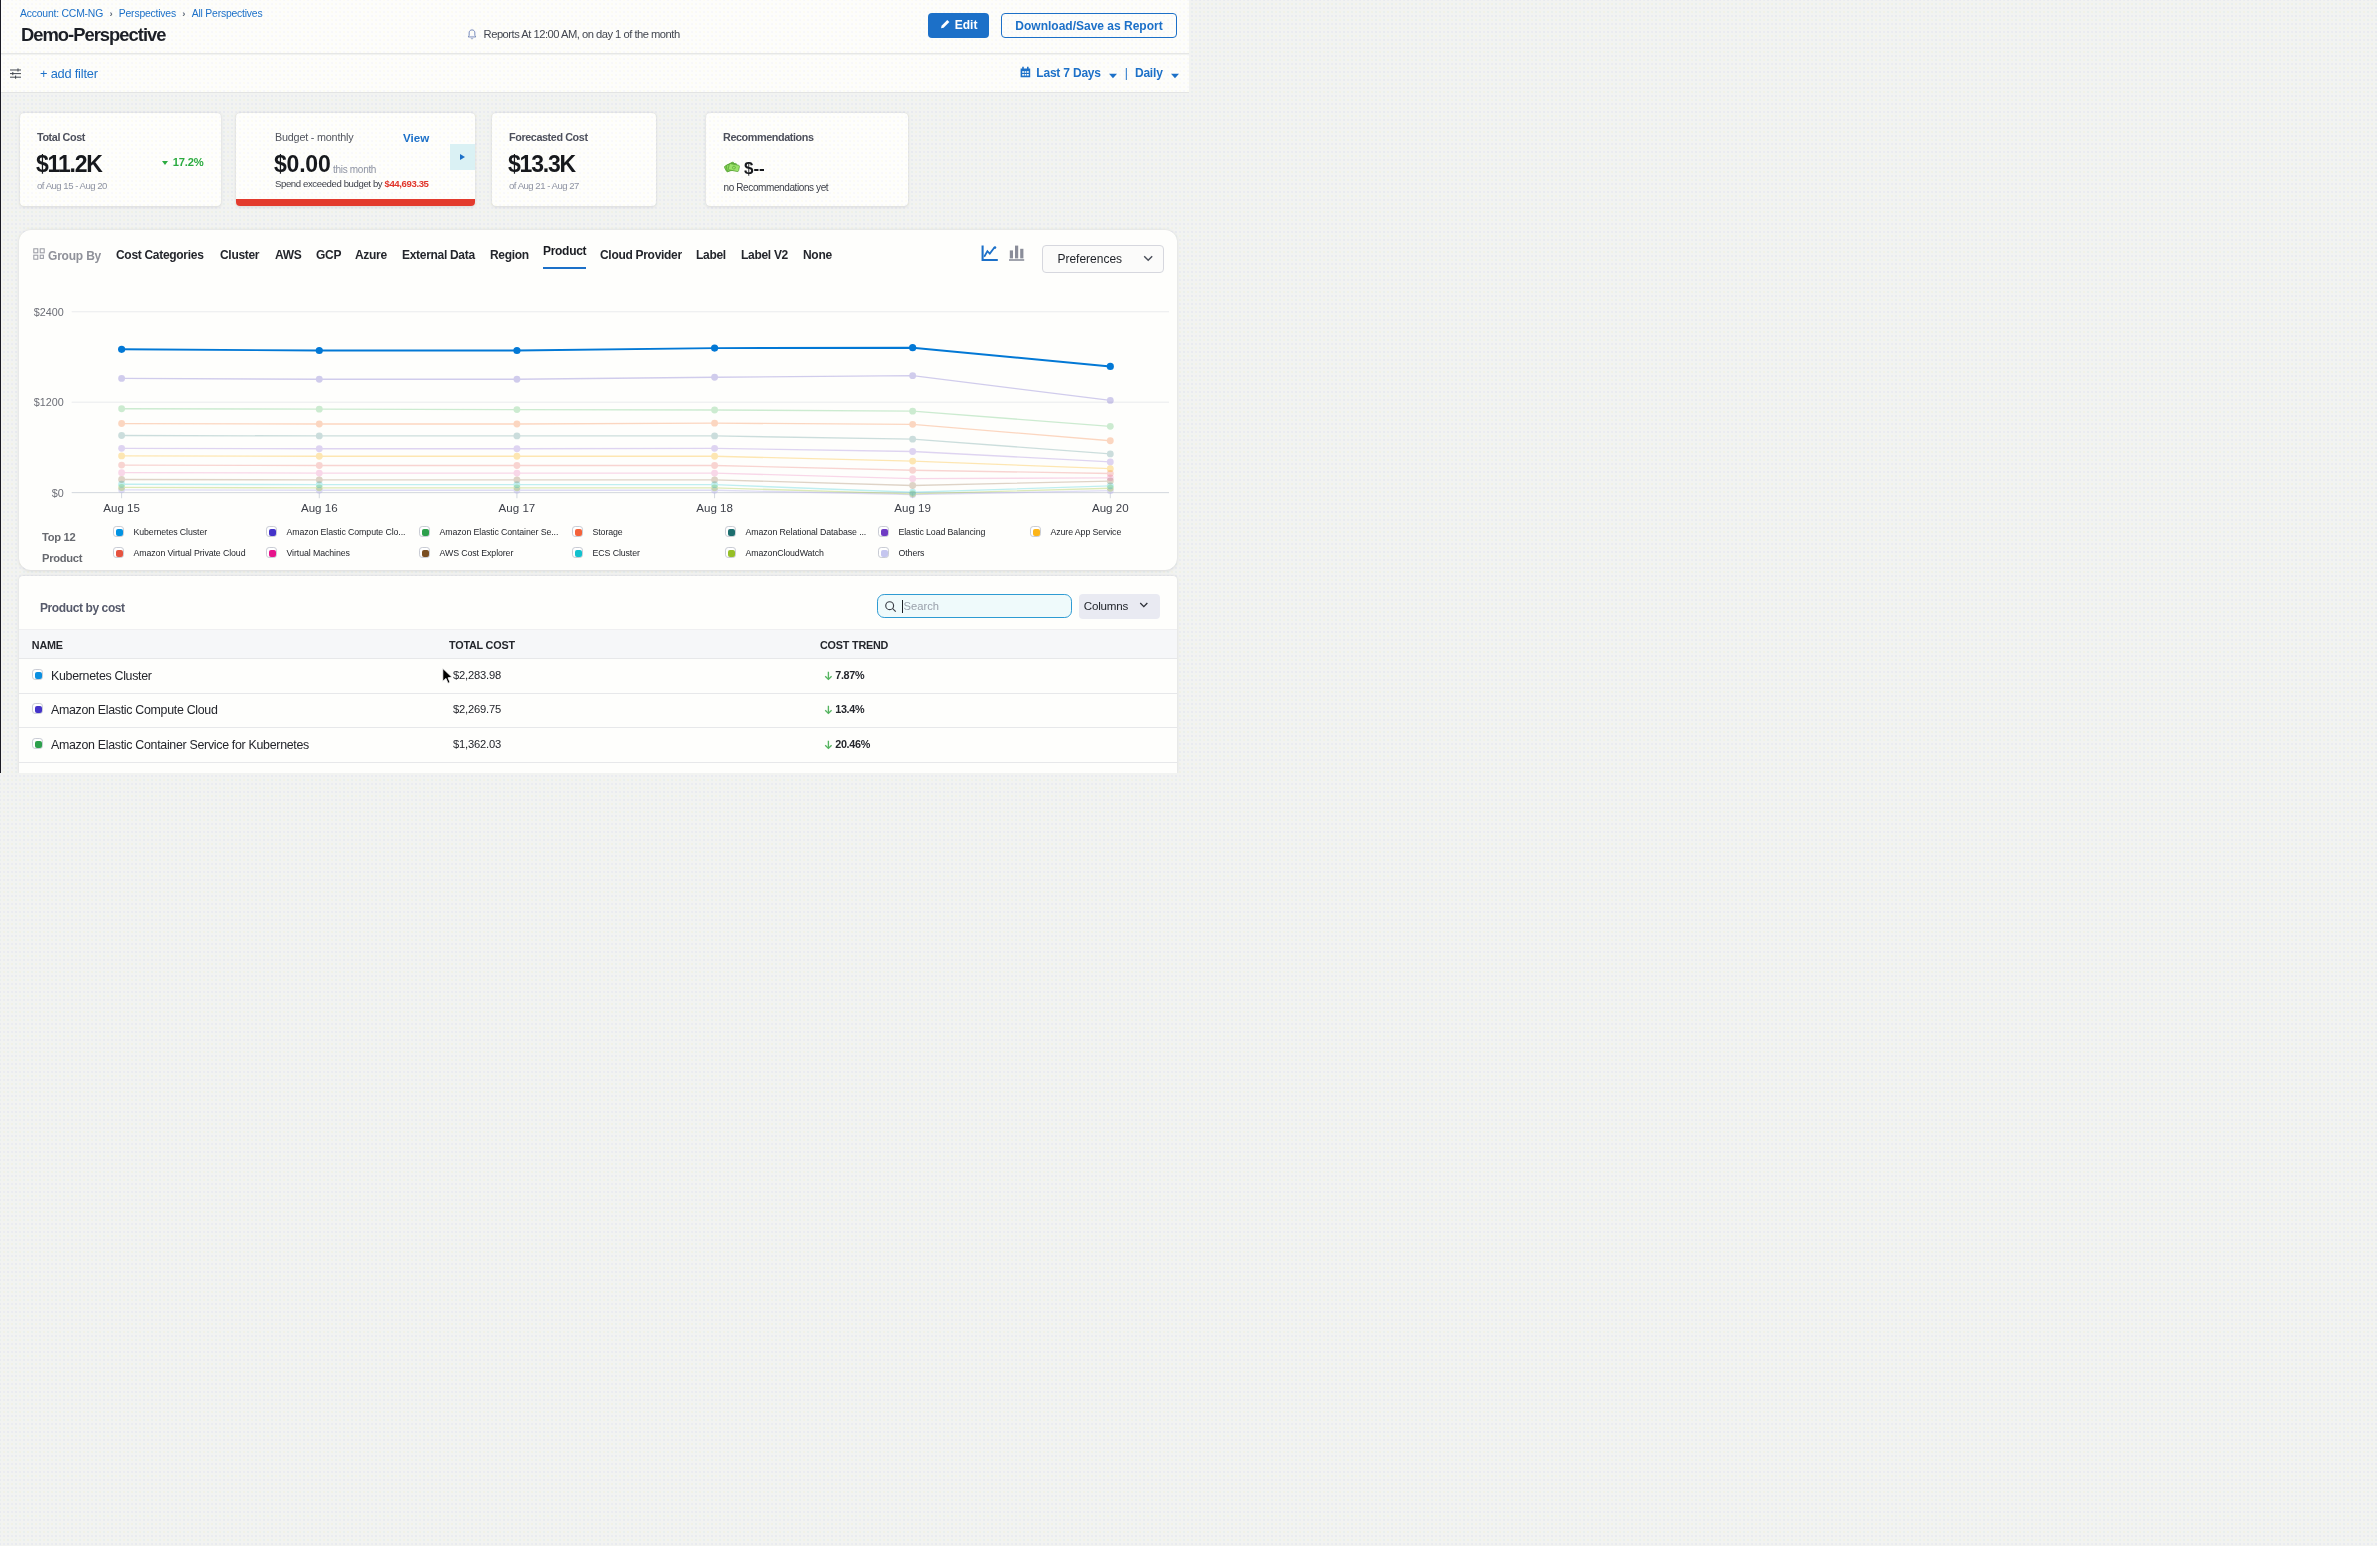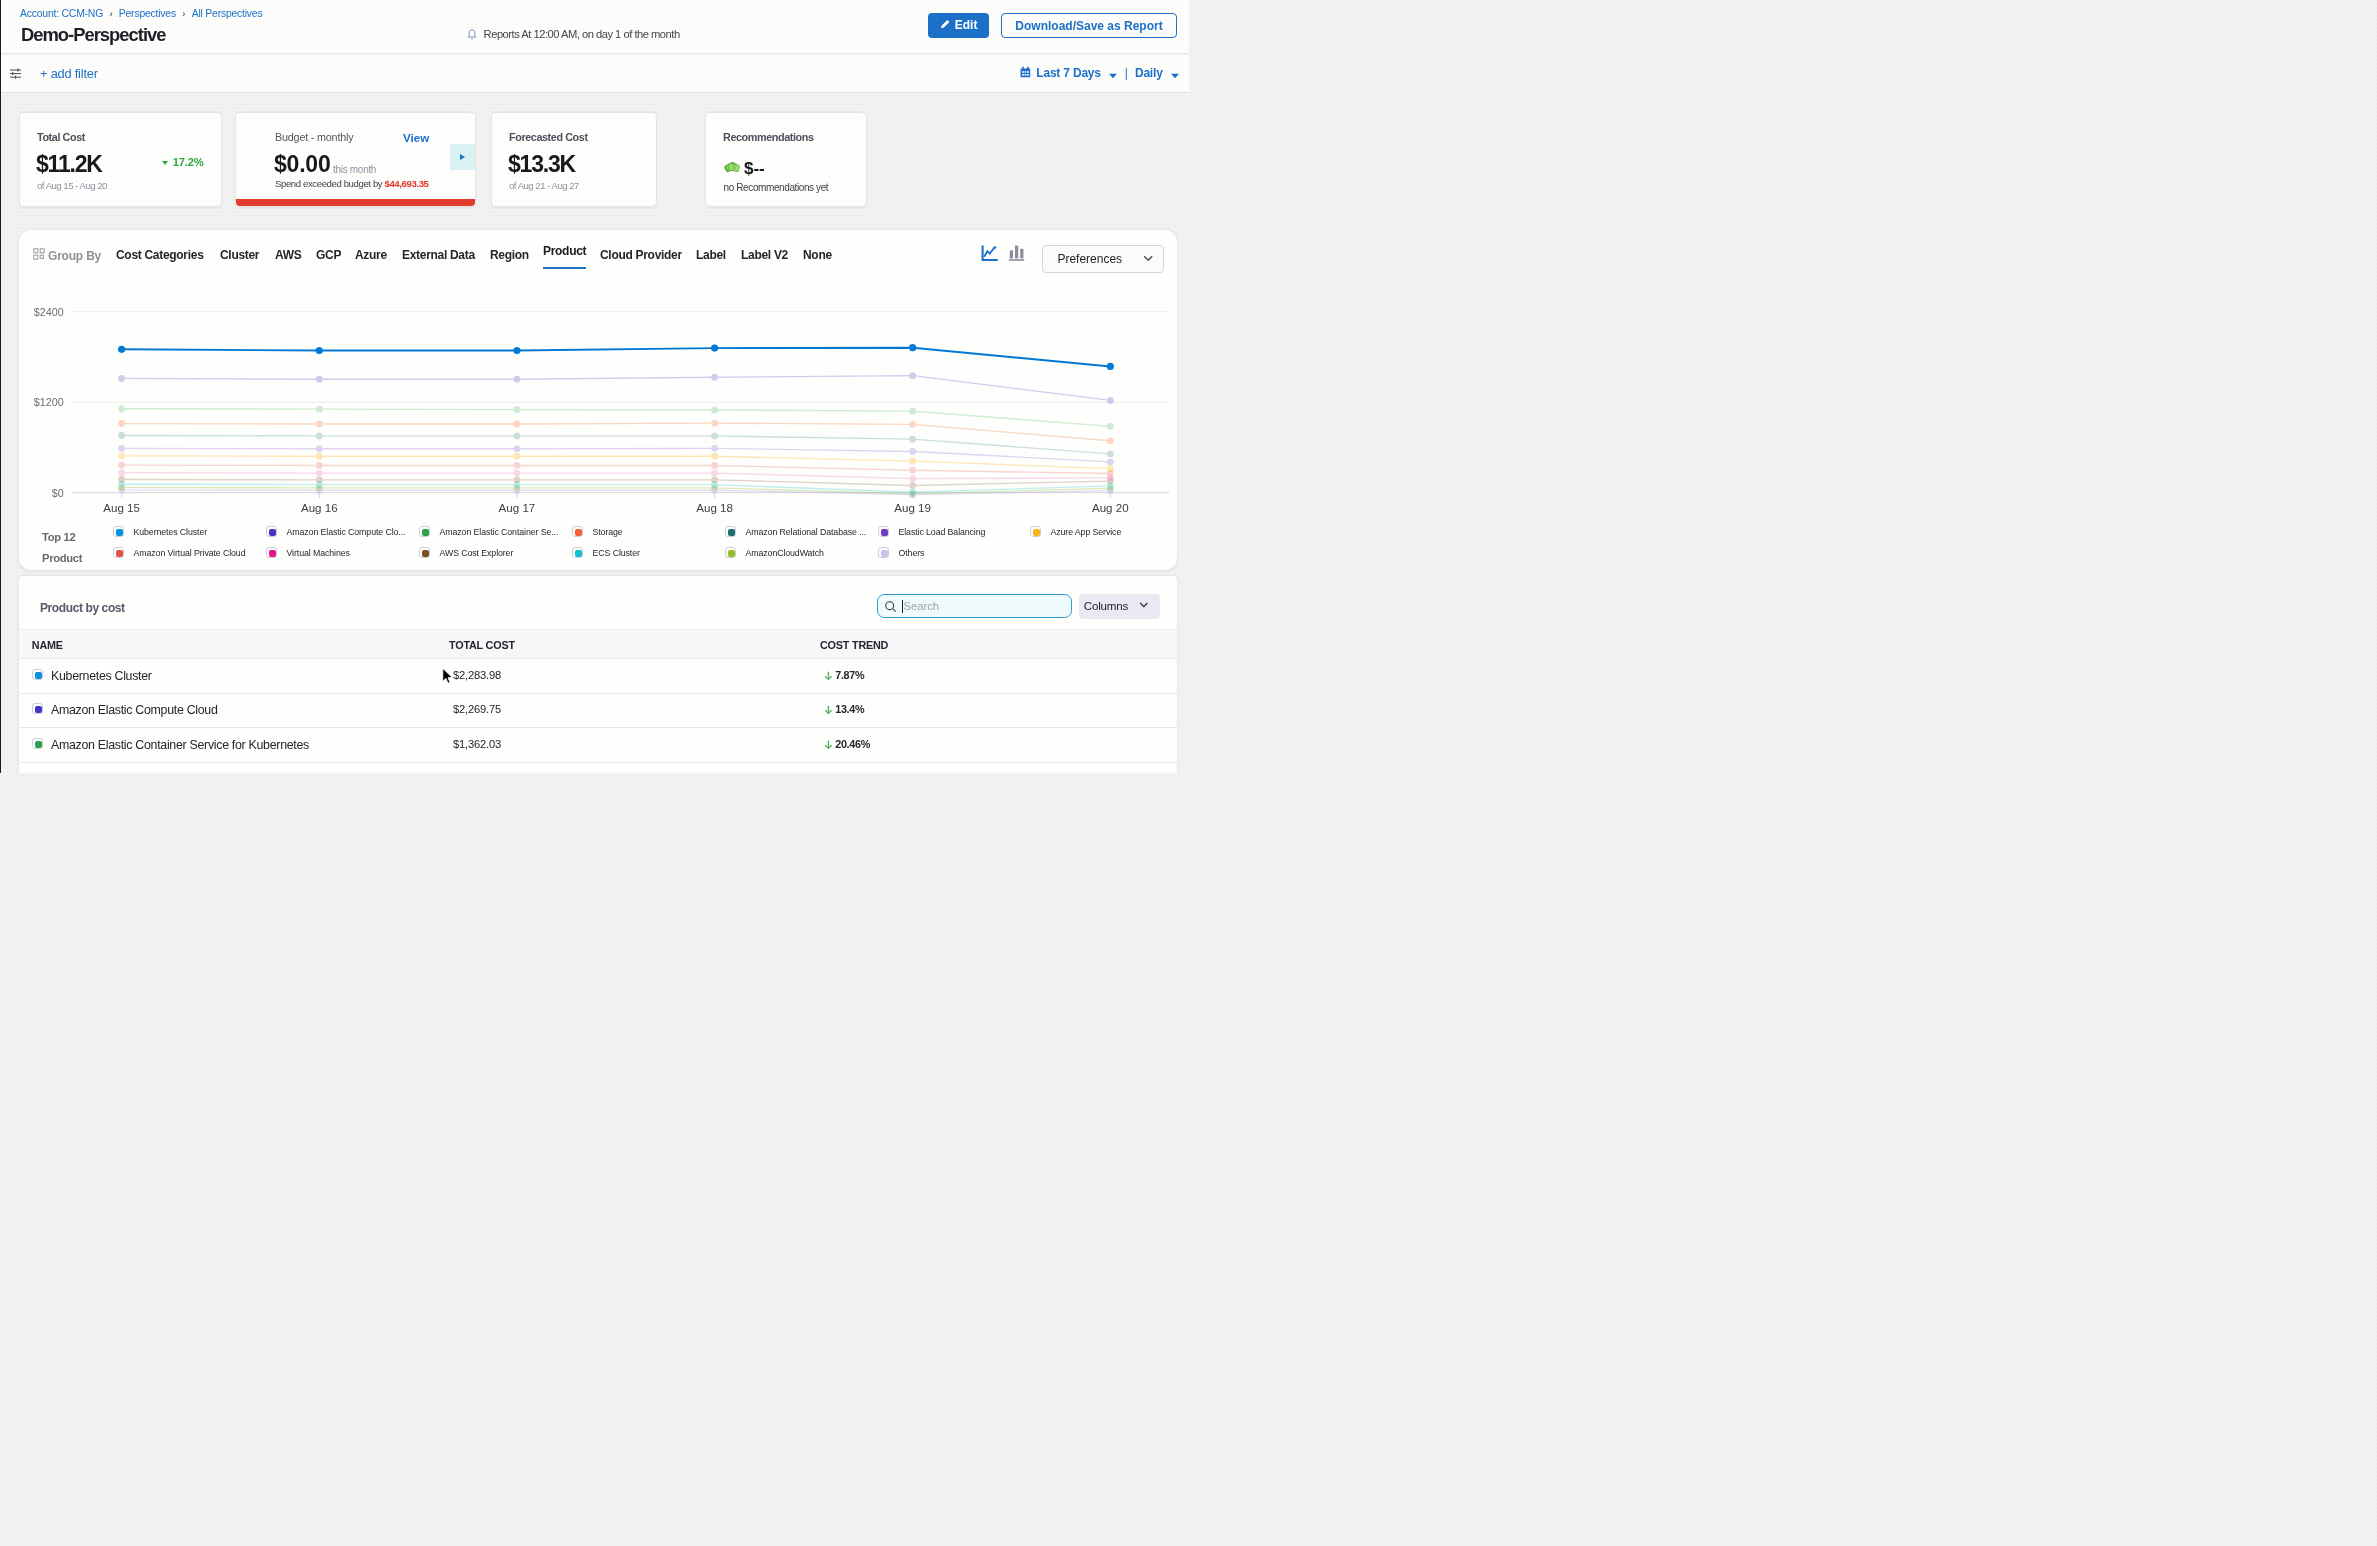--- a/index.html
+++ b/index.html
@@ -52,21 +52,21 @@
     radial-gradient(circle, rgba(238,230,140,.26) 0.5px, transparent 0.8px),
     radial-gradient(circle, rgba(160,160,238,.16) 0.5px, transparent 0.8px);
   background-size:8px 8px,8px 8px,8px 8px,8px 8px;
   background-position:0 0, 4px 0, 4px 4px, 0 4px; }
 .card .ct { position:absolute; left:17px; top:17.6px; font-size:10.8px; letter-spacing:-0.4px; font-weight:bold; color:#4d505c; }
 .card .big { position:absolute; left:16px; top:38px; font-size:23px; font-weight:bold; color:#17191d; letter-spacing:-1.2px;}
 .card .sub { position:absolute; left:17px; top:67px; font-size:9.6px; letter-spacing:-0.5px; color:#8e93a2; }
 #card1 { left:20px; width:201px; }
 #card2 { left:236px; width:239px; }
 #card3 { left:492px; width:164px; }
-#card4 { left:706px; width:160px; }
+#card4 { left:706px; width:202px; }
 #delta { position:absolute; left:142px; top:43px; font-size:11.2px; letter-spacing:-0.2px; font-weight:bold; color:#2bab3f; }
 #delta .tri { display:inline-block; width:0; height:0; border-left:3.6px solid transparent; border-right:3.6px solid transparent; border-top:4.8px solid #2bab3f; margin-right:4.8px; vertical-align:0.8px;}
 #card2 .ct { left:39px; font-weight:normal; font-size:10.8px; letter-spacing:-0.2px; color:#53565f; }
 #view { position:absolute; left:167px; top:17.6px; font-size:11.6px; font-weight:bold; color:#1c70c8; }
 #card2 .big { left:38px; letter-spacing:-0.2px; }
 #thismonth { position:absolute; left:97px; top:51px; font-size:10px; letter-spacing:-0.3px; color:#8e93a2; }
 #spend { position:absolute; left:39px; top:65px; font-size:9.6px; letter-spacing:-0.4px; color:#3c3f48; white-space:nowrap; }
 #spend b { color:#e0352b; }
 #redbar { position:absolute; left:0; bottom:0; width:100%; height:6.8px; background:#e33b2e; border-radius:0 0 4px 4px; }
 #nextbtn { position:absolute; left:214px; top:31px; width:25px; height:26px; background:#daf1f4; }

